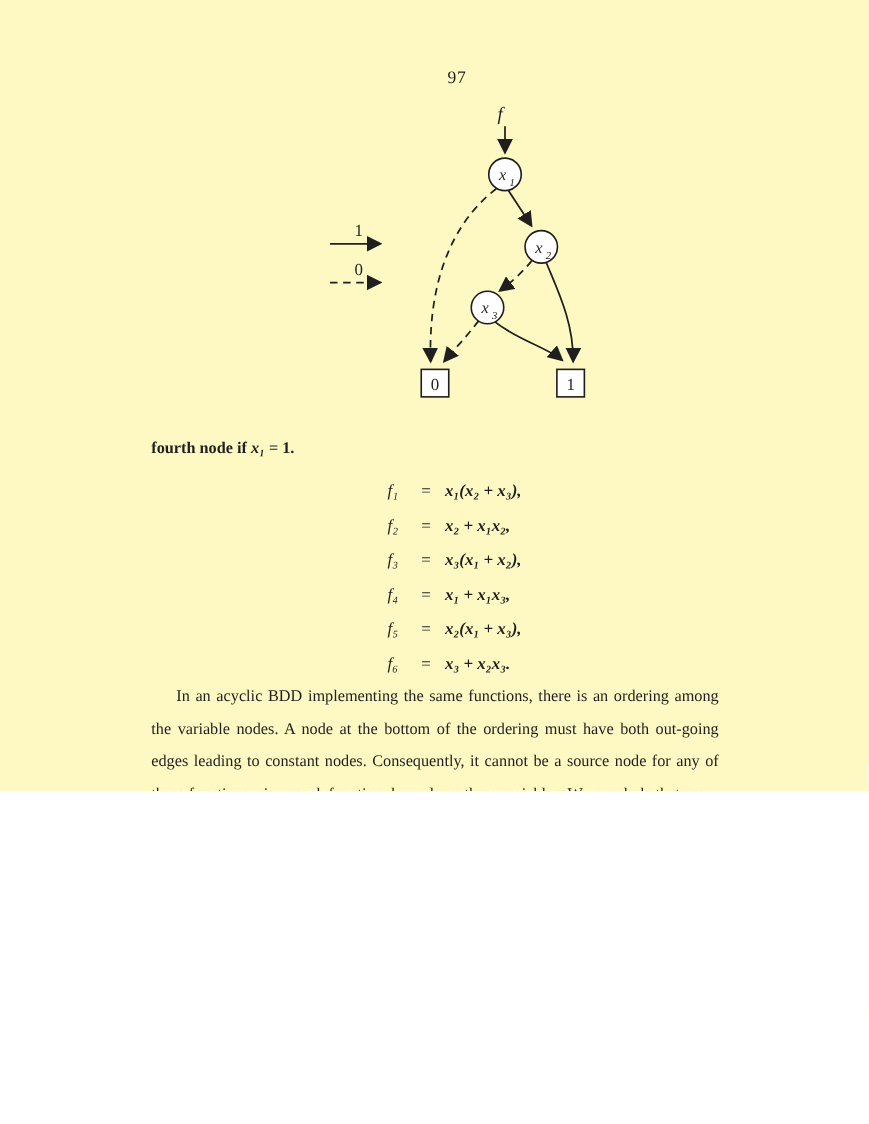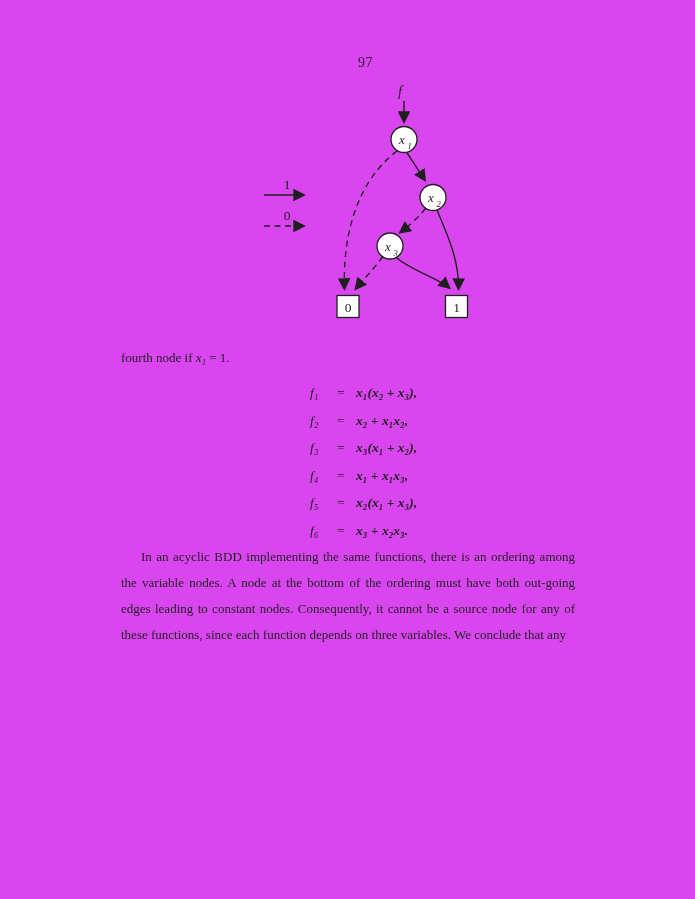--- a/index.html
+++ b/index.html
@@ -1,20 +1,20 @@
 <!DOCTYPE html>
 <html><head>
 <meta charset="utf-8">
 <style>
   html, body { margin: 0; padding: 0; background: #ffffff; }
   .page {
     position: relative;
     width: 695px;
-    height: 899px;
-    background: #d946ef;
+    height: 633px;
+    background: #fef9c3;
     color: #1f1f1f;
     font-family: "Liberation Serif", "DejaVu Serif", serif;
     font-size: 13px;
     overflow: hidden;
   }
   .page-number {
     position: absolute;
     top: 55px;
     left: 358px;
     font-size: 14px;
@@ -35,21 +35,21 @@
 
   .text-block {
     position: absolute;
     left: 121px;
     top: 326px;
     width: 454px;
   }
   .caption { line-height: 21px; text-align: left; }
   .m { font-style: italic; }
   .para { line-height: 26px; text-align: justify; }
-  .p-first { margin-top: 19px; }
+  .p-first { margin-top: 19px; font-weight: bold; }
   .p-indent { text-indent: 20px; }
   .equations { margin-top: 8px; }
   .eq-row { display: flex; line-height: 27.5px; height: 27.5px; font-size: 13.5px; }
   .eq-lhs { margin-left: 189px; width: 23px; font-style: italic; }
   .eq-op { width: 23px; padding-left: 4px; box-sizing: border-box; }
   .eq-rhs { font-style: italic; font-weight: bold; }
   .p-after-eq { margin-top: 16px; }
 </style>
 </head>
 <body>

